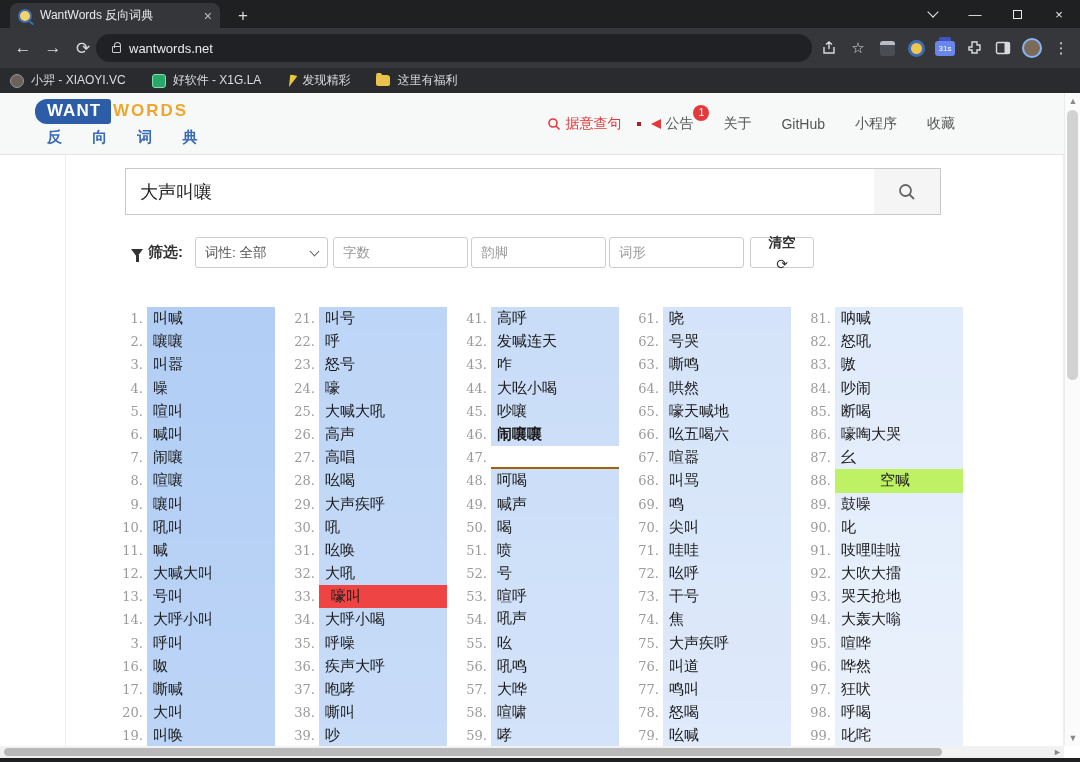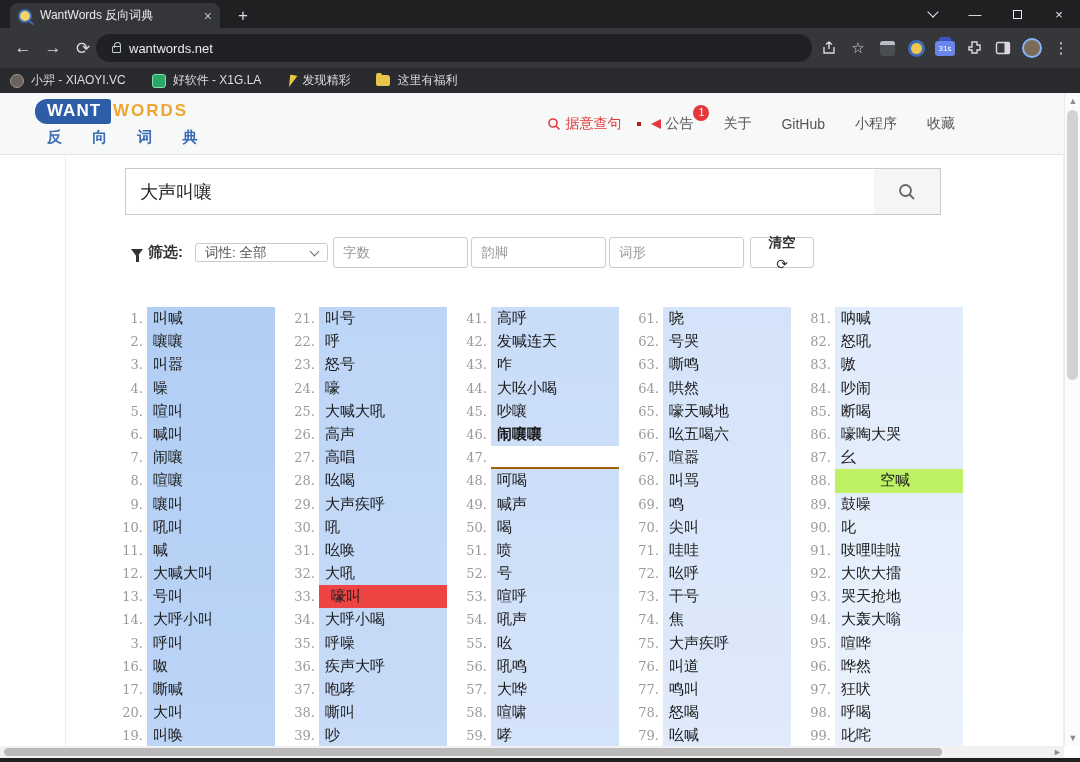--- a/index.html
+++ b/index.html
@@ -82,21 +82,21 @@
                font-size:18px; padding:0 14px; color:#222; background:#fff;
                font-family:"Liberation Sans",sans-serif; }
   .search-btn { position:absolute; left:808px; top:13px; width:67px; height:47px; background:#f5f5f5;
                 border:1px solid #c9c9c9; border-left:none; display:flex; align-items:center; justify-content:center; }
 
   .filters { position:absolute; left:65px; top:82px; height:31px; display:flex; align-items:center; }
   .filter-label { font-size:15px; font-weight:bold; color:#333; display:flex; align-items:center; gap:5px; margin-right:12px; }
   .funnel { width:0; height:0; border-left:6px solid transparent; border-right:6px solid transparent;
             border-top:8px solid #333; position:relative; }
   .funnel::after { content:""; position:absolute; left:-1.5px; top:-2px; width:3px; height:7px; background:#333; }
-  .pos-select { width:133px; height:19px; border:1px solid #ccc; border-radius:3px; font-size:13.5px; color:#555;
+  .pos-select { width:133px; height:31px; border:1px solid #ccc; border-radius:3px; font-size:13.5px; color:#555;
                 display:flex; align-items:center; justify-content:space-between; padding:0 9px; margin-right:5px; background:#fff; }
   .sel-chev { width:7px; height:7px; border-right:1.5px solid #666; border-bottom:1.5px solid #666;
               transform:rotate(45deg); margin-top:-3px; }
   .f-input { width:135px; height:31px; border:1px solid #ccc; border-radius:3px; font-size:13.5px; color:#555;
              padding:0 9px; margin-right:3px; font-family:"Liberation Sans",sans-serif; }
   .f-input::placeholder { color:#999; }
   .clear-btn { width:64px; height:31px; border:1px solid #ccc; border-radius:3px; background:#fff; font-size:13.5px;
                font-weight:bold; color:#333; display:flex; align-items:center; justify-content:center; gap:4px; margin-left:3px;flex-direction:column; }
   .refresh-g { font-size:14px; font-weight:normal; color:#333; }
 
@@ -471,21 +471,21 @@
           <div class="rrow">
             <span class="rnum">52.</span>
             <span class="rword" style="background: rgb(207, 224, 249);">号</span>
           </div>
           <div class="rrow">
             <span class="rnum">53.</span>
             <span class="rword" style="background: rgb(208, 225, 249);">喧呼</span>
           </div>
           <div class="rrow">
             <span class="rnum">54.</span>
-            <span class="rword" style="background: rgb(208, 225, 249);">吼声</span>
+            <span class="rword" style="background: rgb(208, 225, 249); font-family: Liberation Mono, monospace;">吼声</span>
           </div>
           <div class="rrow">
             <span class="rnum">55.</span>
             <span class="rword" style="background: rgb(209, 225, 249);">吆</span>
           </div>
           <div class="rrow">
             <span class="rnum">56.</span>
             <span class="rword" style="background: rgb(209, 226, 249);">吼鸣</span>
           </div>
           <div class="rrow">

